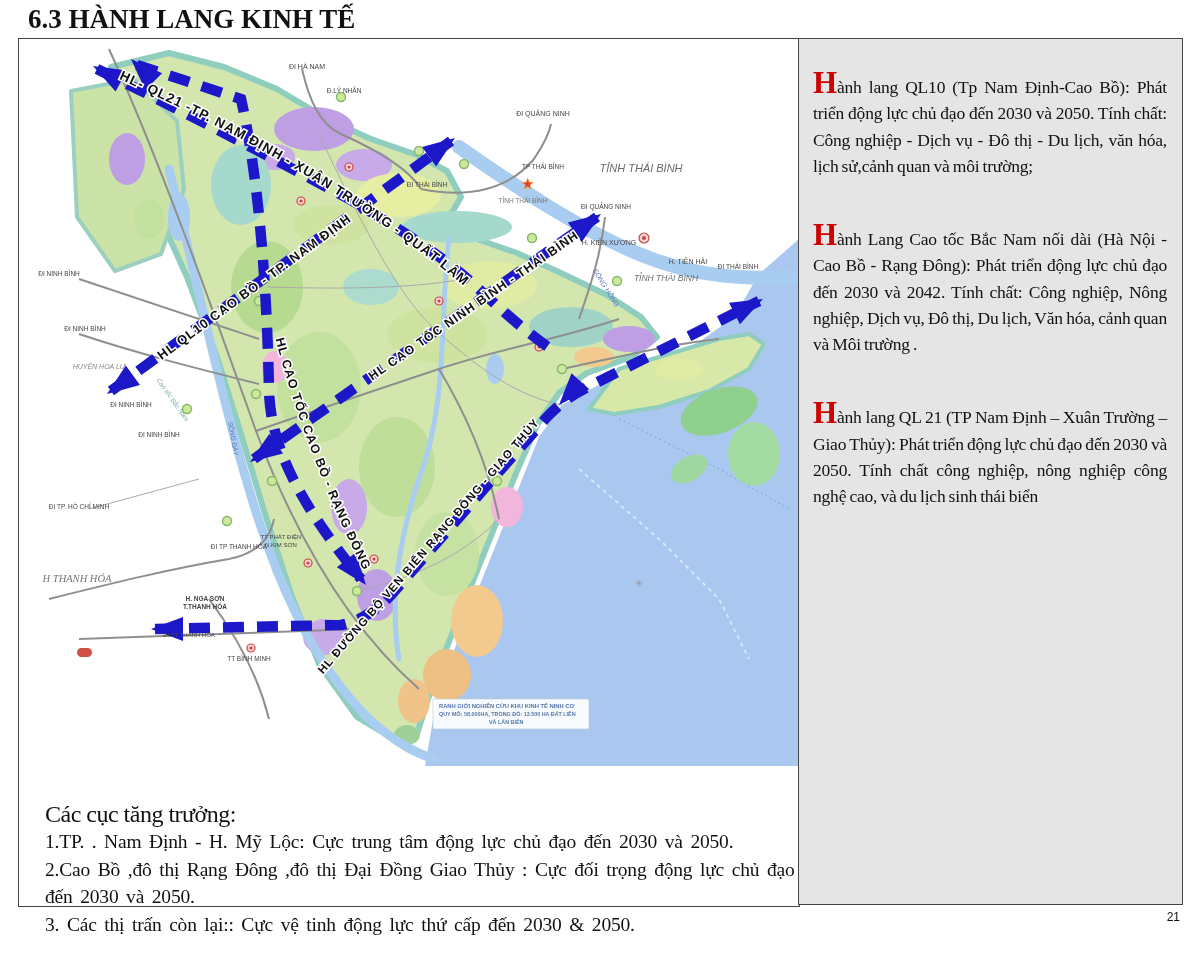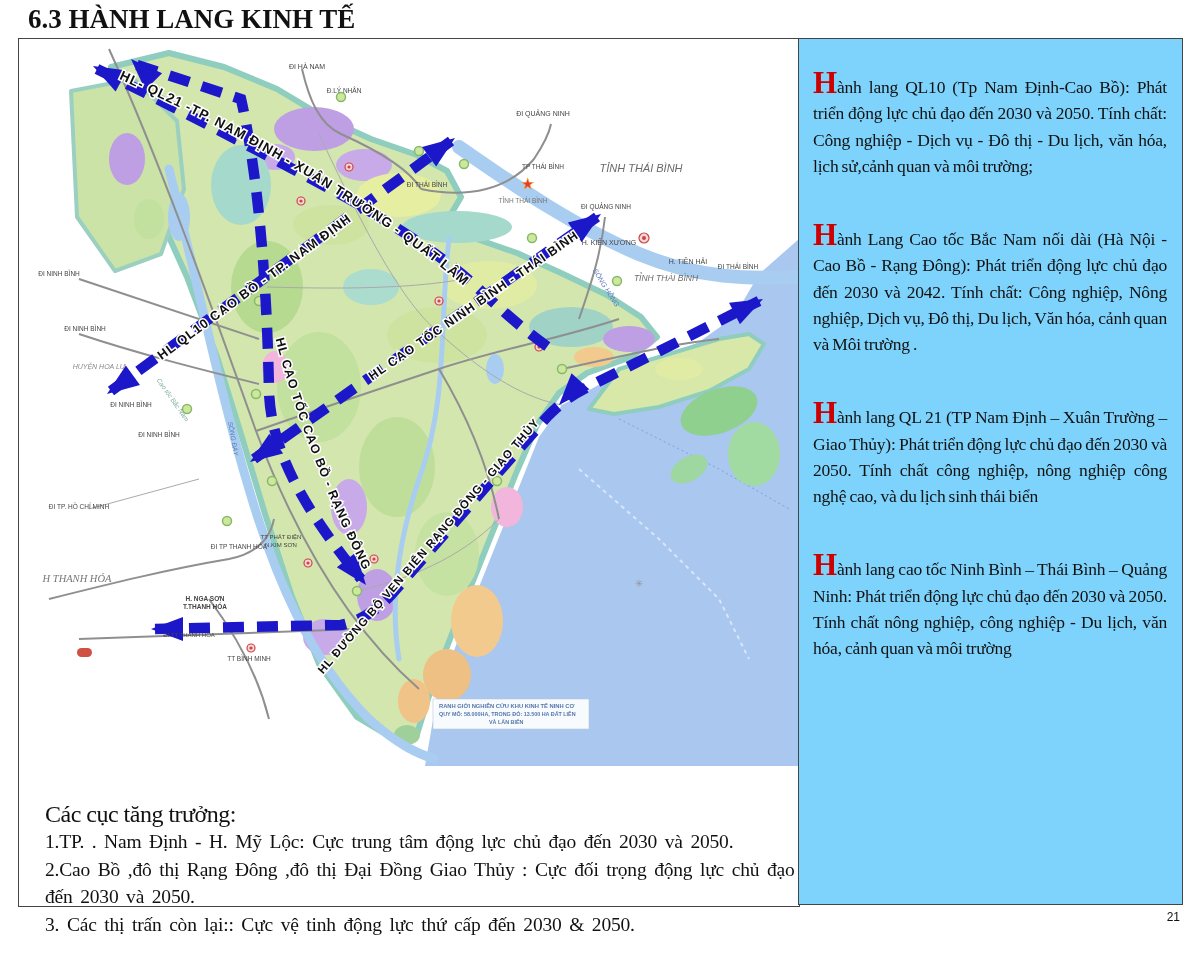--- a/index.html
+++ b/index.html
@@ -1,21 +1,21 @@
 <!DOCTYPE html>
 <html><head>
 <meta charset="utf-8">
 <style>
   html,body{margin:0;padding:0;}
   body{width:1200px;height:980px;background:#fff;position:relative;overflow:hidden;
        font-family:"Liberation Serif","DejaVu Serif",serif;color:#111;}
   #title{position:absolute;left:28px;top:4px;font-size:27px;font-weight:bold;letter-spacing:0px;}
   #map-box{position:absolute;left:18px;top:38px;width:780px;height:867px;border:1.5px solid #444;background:#fff;}
   #map-svg{position:absolute;left:0;top:0;width:780px;height:727px;display:block;}
-  #right-box{position:absolute;left:798px;top:38px;width:385px;height:867px;border:1.5px solid #444;background:#7dd3fc;box-sizing:border-box;padding:30px 15px 0 14px;}
+  #right-box{position:absolute;left:798px;top:38px;width:385px;height:867px;border:1.5px solid #444;background:#e5e5e5;box-sizing:border-box;padding:30px 15px 0 14px;}
   .rp{margin:0 0 42px 0;font-size:17.5px;line-height:1.5;text-align:justify;letter-spacing:-0.2px;word-spacing:-1px;}
   .dropcap{font-size:31px;font-weight:bold;color:#cc0000;line-height:0.9;}
   #growth{position:absolute;left:26px;top:762px;width:766px;}
   #growth-heading{font-size:24px;font-weight:normal;letter-spacing:-0.5px;}
   .gitem{font-size:19.5px;line-height:1.42;word-spacing:3px;letter-spacing:-0.2px;}
   #page-num{position:absolute;right:20px;top:910px;font-size:12px;font-family:"Liberation Sans","DejaVu Sans",sans-serif;}
   .map-label{font-family:"Liberation Sans","DejaVu Sans",sans-serif;}
   .corridor{fill:none;stroke:#1c17c9;stroke-width:10.5;stroke-dasharray:21 13;}
   .corridor-label{font-family:"Liberation Sans","DejaVu Sans",sans-serif;font-weight:bold;fill:#101010;
                   paint-order:stroke;stroke:#ffffff;stroke-width:3px;letter-spacing:1px;}
@@ -222,16 +222,15 @@
     <div class="gitem">1.TP. . Nam Định  -  H. Mỹ  Lộc: Cực  trung  tâm  động  lực  chủ đạo đến 2030 và 2050.</div>
     <div class="gitem">2.Cao Bồ ,đô thị Rạng Đông ,đô thị Đại Đồng Giao Thủy : Cực  đối  trọng  động  lực  chủ đạo đến 2030 và 2050.</div>
     <div class="gitem">3.  Các  thị  trấn  còn  lại::  Cực  vệ  tinh  động lực thứ cấp đến 2030 &amp; 2050.</div>
   </div>
 </div>
 
 <div id="right-box">
   <p class="rp"><span class="dropcap">H</span><span>ành lang QL10 (Tp Nam Định-Cao Bồ): Phát triển động lực chủ đạo đến 2030 và 2050. Tính chất: Công nghiệp - Dịch vụ - Đô thị - Du lịch, văn hóa, lịch sử,cảnh quan và môi trường;</span></p>
   <p class="rp"><span class="dropcap">H</span><span>ành Lang Cao tốc Bắc Nam nối dài (Hà Nội - Cao Bồ - Rạng Đông): Phát triển động lực chủ đạo đến 2030 và 2042. Tính chất: Công nghiệp, Nông nghiệp, Dịch vụ, Đô thị, Du lịch, Văn hóa, cảnh quan và Môi trường .</span></p>
   <p class="rp"><span class="dropcap">H</span><span>ành lang QL 21 (TP Nam Định – Xuân Trường – Giao Thủy):  Phát triển động lực chủ đạo  đến 2030 và 2050. Tính chất công nghiệp, nông nghiệp công nghệ cao, và du lịch sinh thái biển</span></p>
-  <p class="rp"><span class="dropcap">H</span><span>ành lang cao tốc Ninh Bình – Thái Bình – Quảng Ninh:  Phát triển động lực chủ đạo  đến 2030 và 2050. Tính chất nông nghiệp, công nghiệp - Du lịch, văn hóa, cảnh quan và môi trường</span></p>
 </div>
 
 <div id="page-num">21</div>
 
 </body></html>

